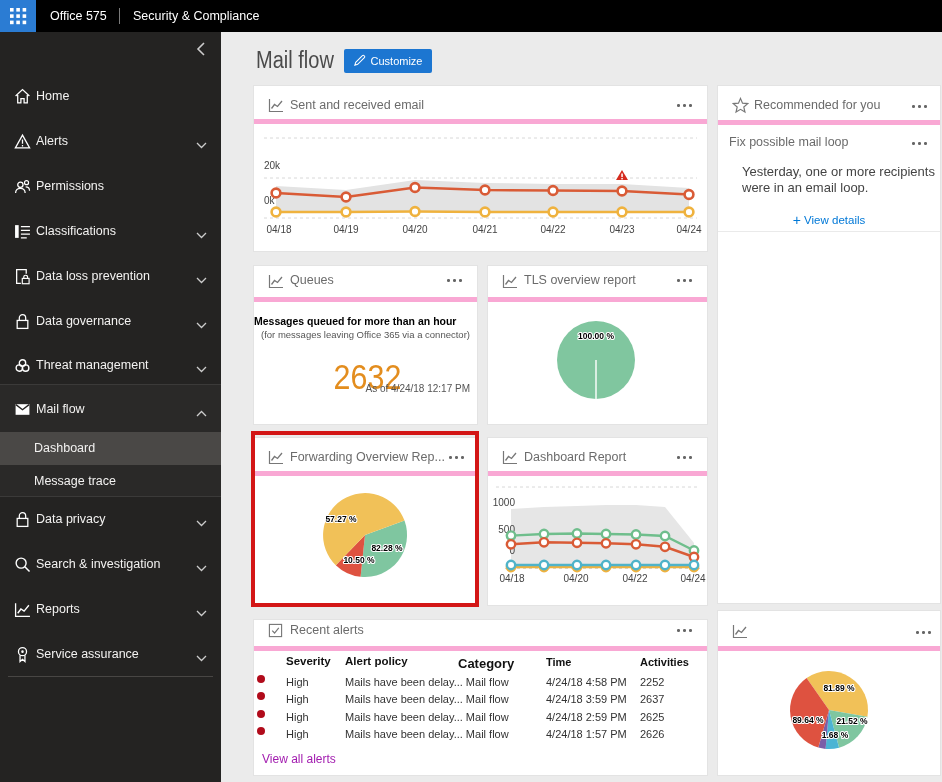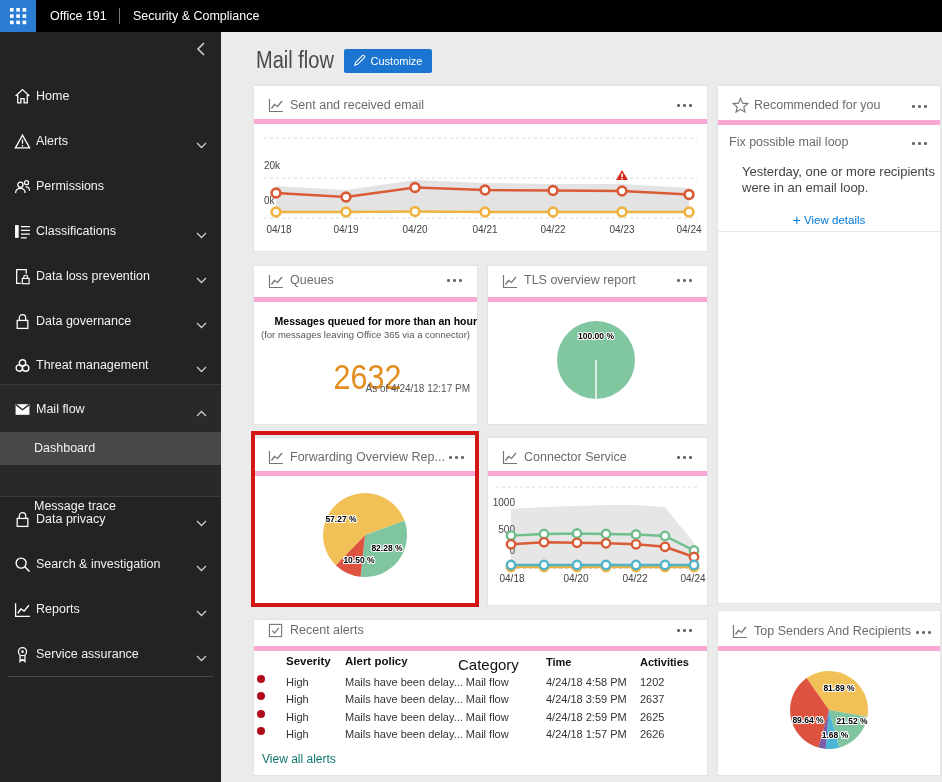--- a/index.html
+++ b/index.html
@@ -43,21 +43,21 @@
         <rect x="12.6" y="0.0" width="3.6" height="3.6"></rect>
         <rect x="0.0" y="6.3" width="3.6" height="3.6"></rect>
         <rect x="6.3" y="6.3" width="3.6" height="3.6"></rect>
         <rect x="12.6" y="6.3" width="3.6" height="3.6"></rect>
         <rect x="0.0" y="12.6" width="3.6" height="3.6"></rect>
         <rect x="6.3" y="12.6" width="3.6" height="3.6"></rect>
         <rect x="12.6" y="12.6" width="3.6" height="3.6"></rect>
       </g>
 </svg>
   </div>
-<div class="tb-txt" style="left:50px">Office 191</div>
+<div class="tb-txt" style="left:50px">Office 575</div>
 <div class="abs" id="tb-sep"></div>
 <div class="tb-txt" style="left:133px">Security &amp; Compliance</div>
 
 <div class="abs" id="sidebar">
 <svg id="collapse" class="abs" width="10" height="14" viewBox="0 0 10 14">
       <path d="M8 1 L2 7 L8 13" fill="none" stroke="#ccc" stroke-width="1.6"></path>
     </svg>
 <div class="nav" style="top:48px">
       <span class="ic"><svg width="17" height="17" viewBox="0 0 16 16">
           <path d="M1.5 7.5 L8 1.5 L14.5 7.5 M3.5 6.5 V14 H6.5 V10 H9.5 V14 H12.5 V6.5" fill="none" stroke="#fff" stroke-width="1.2"></path>
@@ -133,21 +133,21 @@
           <path d="M1.8 3.4 L8 8.2 L14.2 3.4" fill="none" stroke="#242322" stroke-width="1.3"></path>
         </svg></span>
       <span class="tx">Mail flow</span>
       <span class="ch"><svg width="11" height="7" viewBox="0 0 11 7">
           <path d="M1 6 L5.5 1.5 L10 6" fill="none" stroke="#ccc" stroke-width="1.3"></path>
         </svg></span>
     </div>
 <div class="sub" style="top:400px">
       <span class="tx">Dashboard</span>
     </div>
-<div class="sub" style="top:458px">
+<div class="sub" style="top:433px">
       <span class="tx">Message trace</span>
     </div>
 <div class="nav" style="top:471px">
       <span class="ic"><svg width="17" height="17" viewBox="0 0 16 16">
           <rect x="3" y="7" width="10" height="7.5" fill="none" stroke="#fff" stroke-width="1.2"></rect>
           <path d="M5 7 V4.6 a3 3 0 0 1 6 0 V7" fill="none" stroke="#fff" stroke-width="1.2"></path>
         </svg></span>
       <span class="tx">Data privacy</span>
       <span class="ch"><svg width="11" height="7" viewBox="0 0 11 7">
           <path d="M1 1 L5.5 5.5 L10 1" fill="none" stroke="#ccc" stroke-width="1.3"></path>
@@ -254,21 +254,21 @@
           <path d="M1.5 2 V14.5 H15" fill="none" stroke="#777" stroke-width="1.2"></path>
           <path d="M3.5 11.5 L6.5 7.5 L9.5 9.5 L14 4" fill="none" stroke="#777" stroke-width="1.3"></path>
         </svg></span>
       <span class="htx" style="line-height:29px">Queues</span>
       <span class="dots" style="right:14px;top:12px">
         <i></i>
         <i></i>
         <i></i>
       </span>
     </div>
- <div class="abs" style="left:0;top:49px;width:223px;text-align:right;font-size:10.5px;font-weight:bold;color:#000;white-space:nowrap">Messages queued for more than an hour</div>
+ <div class="abs" style="left:0;top:49px;width:223px;text-align:left;font-size:10.5px;font-weight:bold;color:#000;white-space:nowrap">Messages queued for more than an hour</div>
  <div class="abs" style="left:0;top:63px;width:223px;text-align:center;font-size:9.5px;color:#555;white-space:nowrap">(for messages leaving Office 365 via a connector)</div>
  <div class="abs" style="left:0;top:94px;width:227px;text-align:center;font-size:35px;line-height:34px;color:#e38d1e;transform:scaleX(0.87)">2632</div>
  <div class="abs" style="right:7px;top:117px;font-size:10px;color:#555">As of 4/24/18 12:17 PM</div>
 </div>
 
 <div class="card" style="left:487px;top:265px;width:221px;height:160px">
  <div class="chead" style="height:36px">
       <span class="hic" style="top:7px"><svg width="16" height="16" viewBox="0 0 16 16">
           <path d="M1.5 2 V14.5 H15" fill="none" stroke="#777" stroke-width="1.2"></path>
           <path d="M3.5 11.5 L6.5 7.5 L9.5 9.5 L14 4" fill="none" stroke="#777" stroke-width="1.3"></path>
@@ -312,21 +312,21 @@
  </svg>
 </div>
 <div class="abs" style="left:251px;top:431px;width:228px;height:176px;border:4px solid #d31616"></div>
 
 <div class="card" style="left:487px;top:437px;width:221px;height:169px">
  <div class="chead">
       <span class="hic"><svg width="16" height="16" viewBox="0 0 16 16">
           <path d="M1.5 2 V14.5 H15" fill="none" stroke="#777" stroke-width="1.2"></path>
           <path d="M3.5 11.5 L6.5 7.5 L9.5 9.5 L14 4" fill="none" stroke="#777" stroke-width="1.3"></path>
         </svg></span>
-      <span class="htx">Connector Service</span>
+      <span class="htx">Dashboard Report</span>
       <span class="dots" style="right:14px;top:17px">
         <i></i>
         <i></i>
         <i></i>
       </span>
     </div>
  <svg width="219" height="129" style="position:absolute;left:0;top:38px" viewBox="0 0 219 129">
   <line x1="8" y1="11" x2="212" y2="11" stroke="#d8d8d8" stroke-dasharray="3,3"></line>
   <g transform="translate(-487,-475)">
   <polygon points="510,508 543,506 576,505 605,504 635,504 664,506 693,542 693,563 510,563" fill="#e6e6e6"></polygon>
@@ -393,44 +393,44 @@
       <span class="htx" style="line-height:21px">Recent alerts</span>
       <span class="dots" style="right:14px;top:8px">
         <i></i>
         <i></i>
         <i></i>
       </span>
     </div>
  <div class="abs" style="left:0;top:31px;width:457px;height:124px;font-size:11px;color:#333">
   <div class="abs" style="left:32px;top:4px;font-weight:bold;color:#111;font-size:11.5px">Severity</div>
   <div class="abs" style="left:91px;top:4px;font-weight:bold;color:#111;font-size:11.5px">Alert policy</div>
-  <div class="abs" style="left:204px;top:5px;font-weight:normal;color:#111;font-size:15px">Category</div>
+  <div class="abs" style="left:204px;top:5px;font-weight:bold;color:#111;font-size:13px">Category</div>
   <div class="abs" style="left:292px;top:5px;font-weight:bold;color:#111;font-size:11px">Time</div>
   <div class="abs" style="left:386px;top:5px;font-weight:bold;color:#111;font-size:11px">Activities</div>
   <div class="abs" style="left:3px;top:24px;width:8px;height:8px;border-radius:50%;background:#b10b1b"></div>
   <div class="abs" style="left:3px;top:41px;width:8px;height:8px;border-radius:50%;background:#b10b1b"></div>
   <div class="abs" style="left:3px;top:59px;width:8px;height:8px;border-radius:50%;background:#b10b1b"></div>
   <div class="abs" style="left:3px;top:76px;width:8px;height:8px;border-radius:50%;background:#b10b1b"></div>
   <div class="abs" style="left:32px;top:25px">High</div>
       <div class="abs" style="left:91px;top:25px">Mails have been delay... Mail flow</div>
       <div class="abs" style="left:292px;top:25px">4/24/18 4:58 PM</div>
-      <div class="abs" style="left:386px;top:25px">1202</div>
+      <div class="abs" style="left:386px;top:25px">2252</div>
   <div class="abs" style="left:32px;top:42px">High</div>
       <div class="abs" style="left:91px;top:42px">Mails have been delay... Mail flow</div>
       <div class="abs" style="left:292px;top:42px">4/24/18 3:59 PM</div>
       <div class="abs" style="left:386px;top:42px">2637</div>
   <div class="abs" style="left:32px;top:60px">High</div>
       <div class="abs" style="left:91px;top:60px">Mails have been delay... Mail flow</div>
       <div class="abs" style="left:292px;top:60px">4/24/18 2:59 PM</div>
       <div class="abs" style="left:386px;top:60px">2625</div>
   <div class="abs" style="left:32px;top:77px">High</div>
       <div class="abs" style="left:91px;top:77px">Mails have been delay... Mail flow</div>
       <div class="abs" style="left:292px;top:77px">4/24/18 1:57 PM</div>
       <div class="abs" style="left:386px;top:77px">2626</div>
-  <div class="abs" style="left:8px;top:101px;font-size:12px;color:#0f766e">View all alerts</div>
+  <div class="abs" style="left:8px;top:101px;font-size:12px;color:#a21caf">View all alerts</div>
  </div>
 </div>
 
 <div class="card" style="left:717px;top:85px;width:224px;height:519px">
  <div class="chead" style="height:39px">
       <span class="hic" style="top:11px"><svg width="17" height="17" viewBox="0 0 16 16">
           <path d="M8 1.3 L9.9 5.8 L14.8 6.2 L11.1 9.4 L12.2 14.2 L8 11.6 L3.8 14.2 L4.9 9.4 L1.2 6.2 L6.1 5.8 Z" fill="none" stroke="#777" stroke-width="1.1"></path>
         </svg></span>
       <span class="htx" style="line-height:39px;font-size:12.5px">Recommended for you</span>
       <span class="dots" style="right:12px;top:18px">
@@ -449,21 +449,20 @@
  <div class="abs" style="left:0;top:126px;width:222px;text-align:center;font-size:11.5px;color:#0078d7"><span style="font-size:14px;vertical-align:-1px">+</span> View details</div>
  <div class="abs" style="left:0;top:145px;width:222px;height:1px;background:#eaeaea"></div>
 </div>
 
 <div class="card" style="left:717px;top:610px;width:224px;height:166px">
  <div class="chead" style="height:40px">
       <span class="hic" style="top:12px"><svg width="16" height="16" viewBox="0 0 16 16">
           <path d="M1.5 2 V14.5 H15" fill="none" stroke="#777" stroke-width="1.2"></path>
           <path d="M3.5 11.5 L6.5 7.5 L9.5 9.5 L14 4" fill="none" stroke="#777" stroke-width="1.3"></path>
         </svg></span>
-      <span class="htx" style="line-height:40px;font-size:12.5px">Top Senders And Recipients</span>
       <span class="dots" style="right:8px;top:19px">
         <i></i>
         <i></i>
         <i></i>
       </span>
     </div>
  <svg width="222" height="125" style="position:absolute;left:0;top:40px" viewBox="0 0 222 125">
   <g transform="translate(0,-40)">
    <path d="M111,99 L88.6,67.1 A39,39 0 0 1 149.4,105.8 Z" fill="#f1c158"></path>
    <path d="M111,99 L149.4,105.8 A39,39 0 0 1 121.1,136.7 Z" fill="#7fc6a0"></path>

